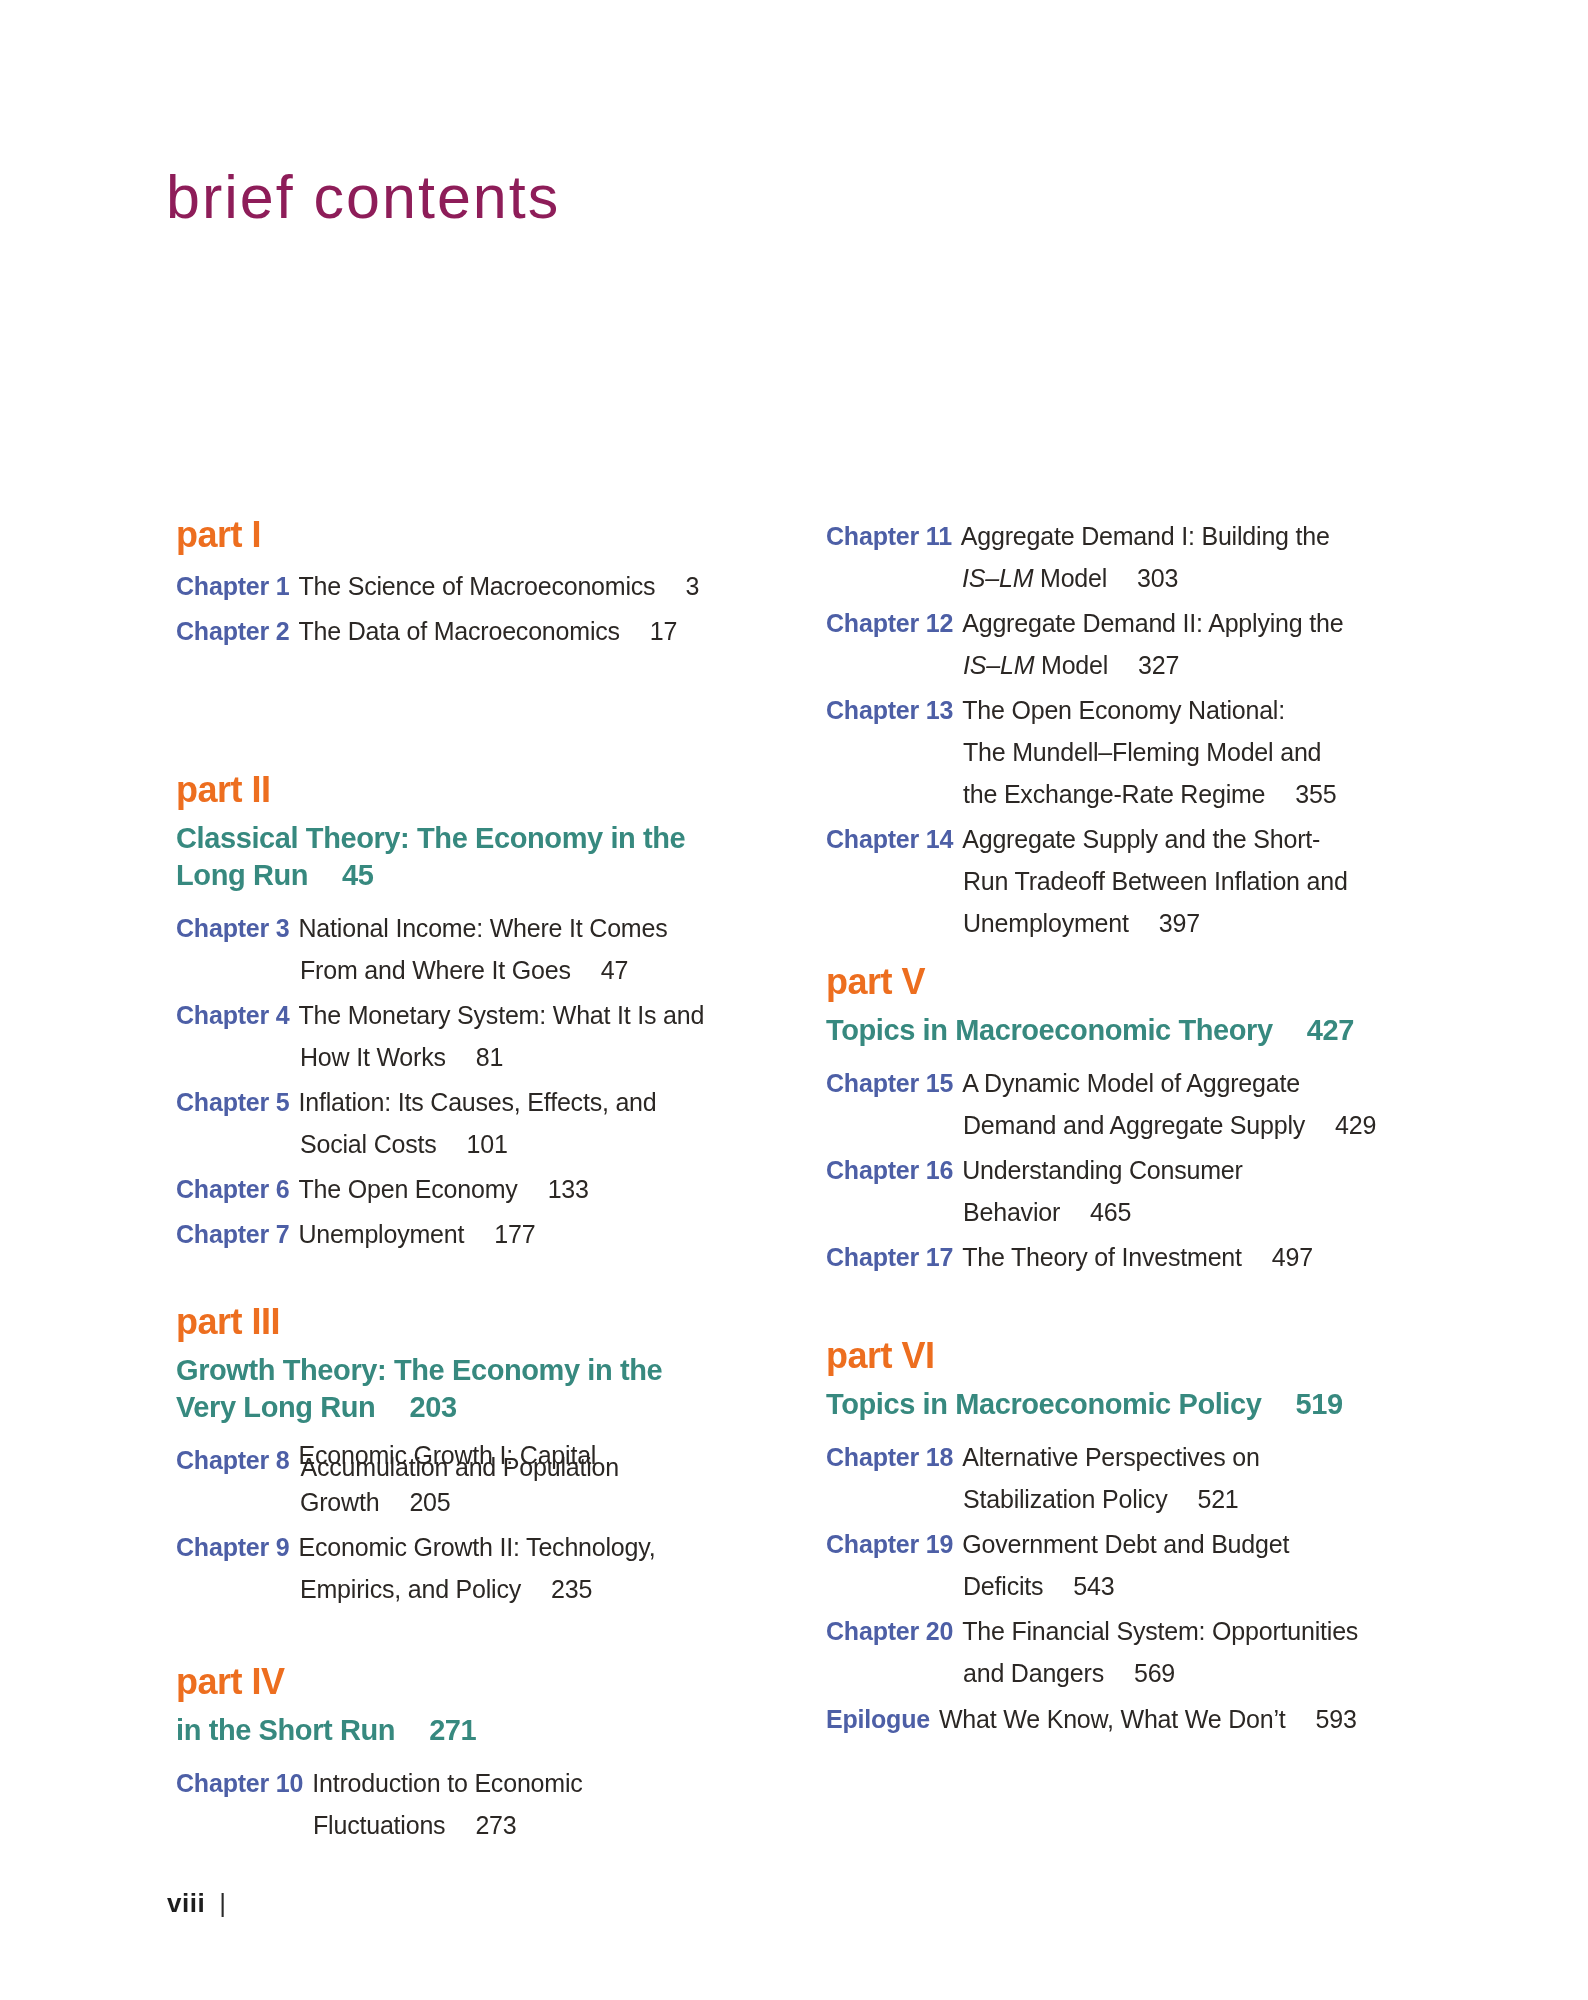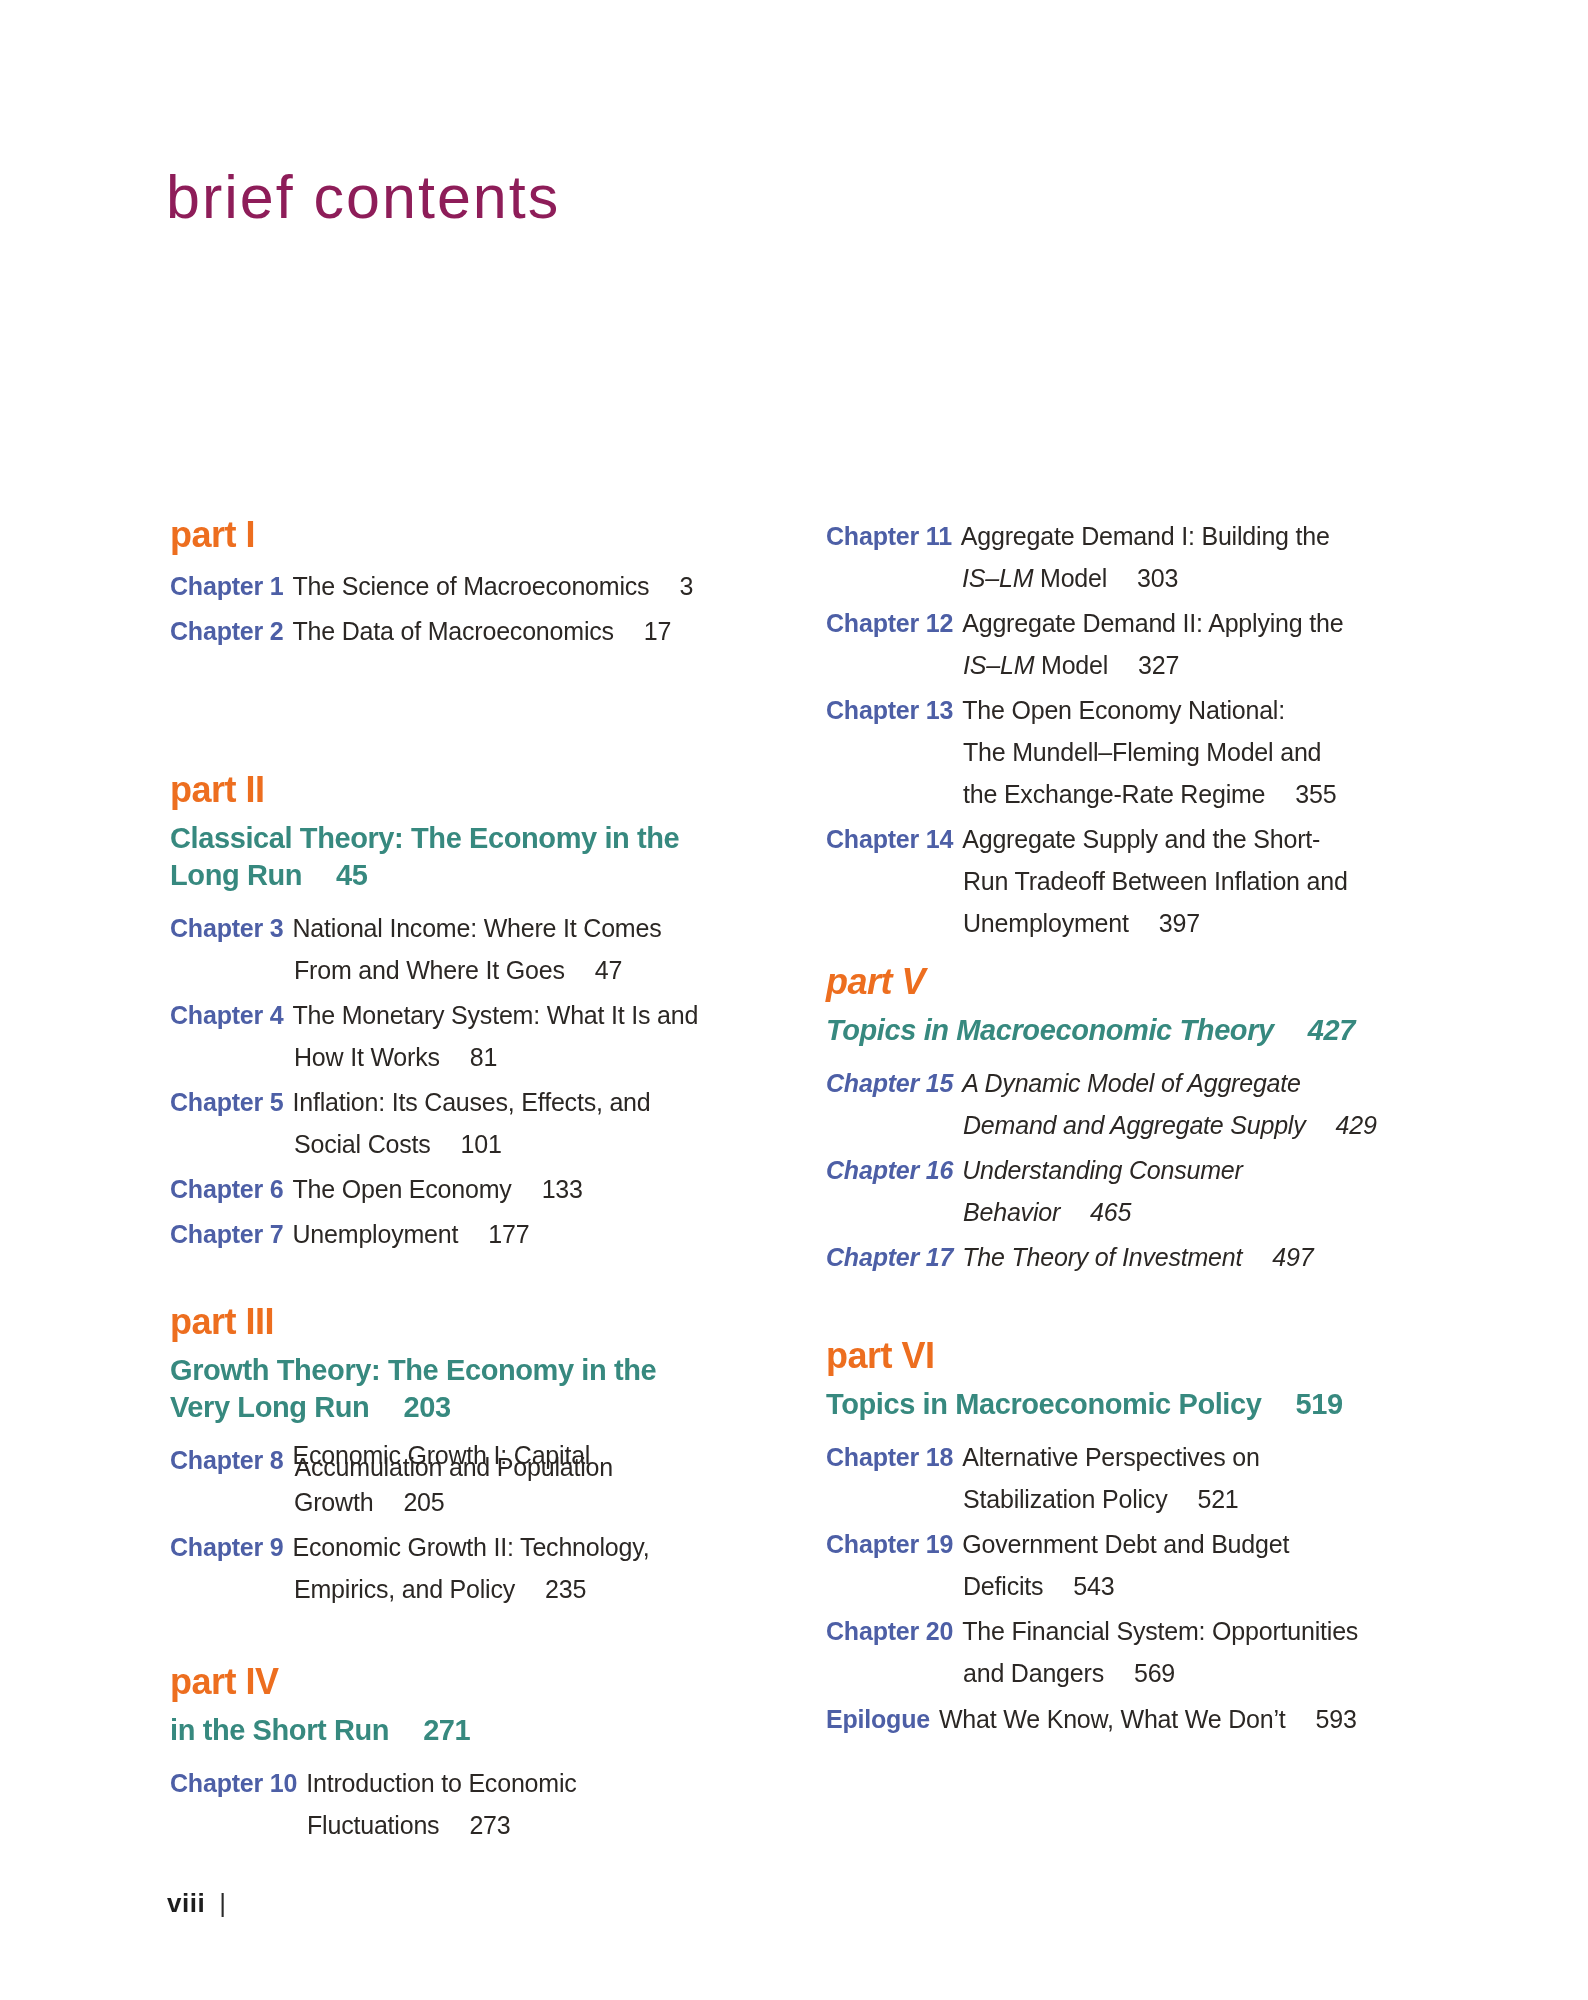--- a/index.html
+++ b/index.html
@@ -10,25 +10,25 @@
   .page{
     position:relative; width:1588px; height:2000px; background:#ffffff;
     font-family:"Liberation Sans", sans-serif; overflow:hidden;border-radius:30px;
   }
   h1.page-title{
     position:absolute; left:166px; top:162px; margin:0;
     font-size:61px; font-weight:400; color:var(--c-maroon);
     letter-spacing:2px;
   }
   .section{position:absolute;}
-  .sec-left{left:170px; width:640px;}
+  .sec-left{left:176px; width:640px;}
   .sec-right{left:806px; width:690px;margin-left:20px;}
   #sec-left-0{top:515px;} #sec-left-1{top:770px;}
   #sec-left-2{top:1302px;} #sec-left-3{top:1662px;}
-  #sec-right-0{top:515px;} #sec-right-1{top:962px;font-style:italic;}
+  #sec-right-0{top:515px;} #sec-right-1{top:962px;}
   #sec-right-2{top:1336px;} #sec-right-3{top:1698px;}
   .part-label{
     font-size:36px; font-weight:bold; color:var(--c-part);
     line-height:40px; margin-bottom:10px; letter-spacing:-0.5px; white-space:nowrap;
   }
   .part-title{
     font-size:29px; font-weight:bold; color:var(--c-teal);
     margin-bottom:13px; letter-spacing:-0.4px;
   }
   .pt-line{line-height:37px; white-space:nowrap;}

